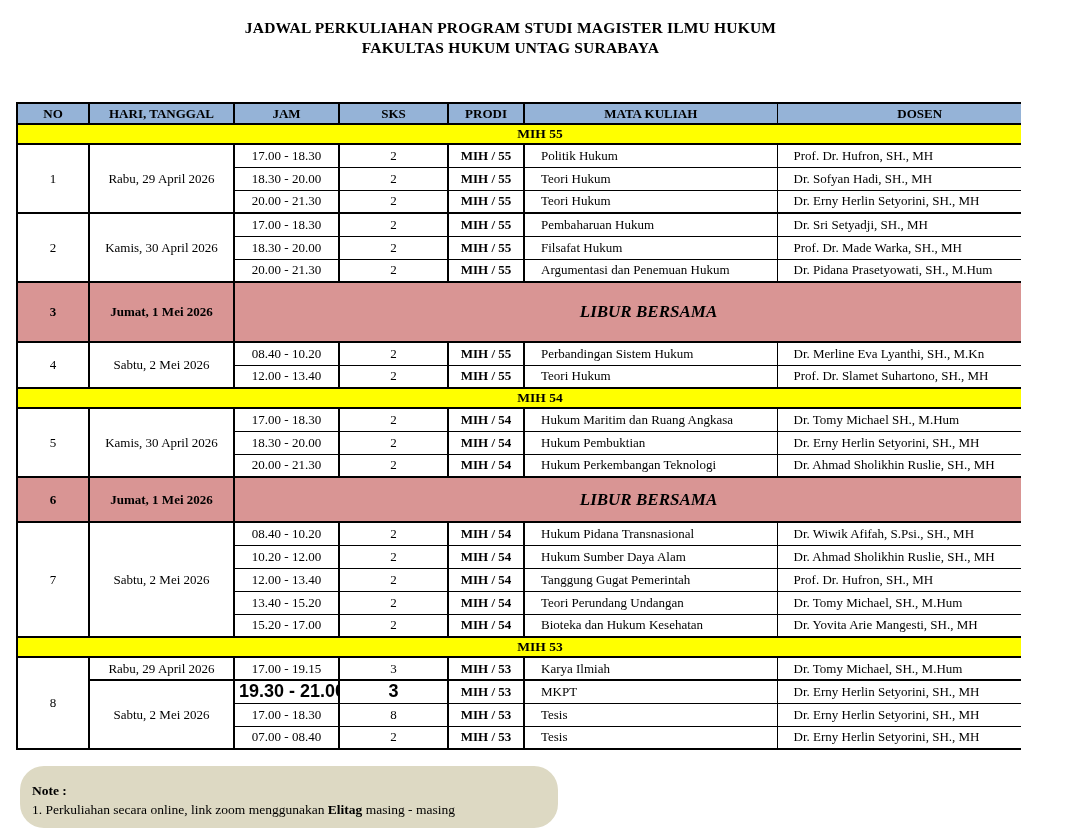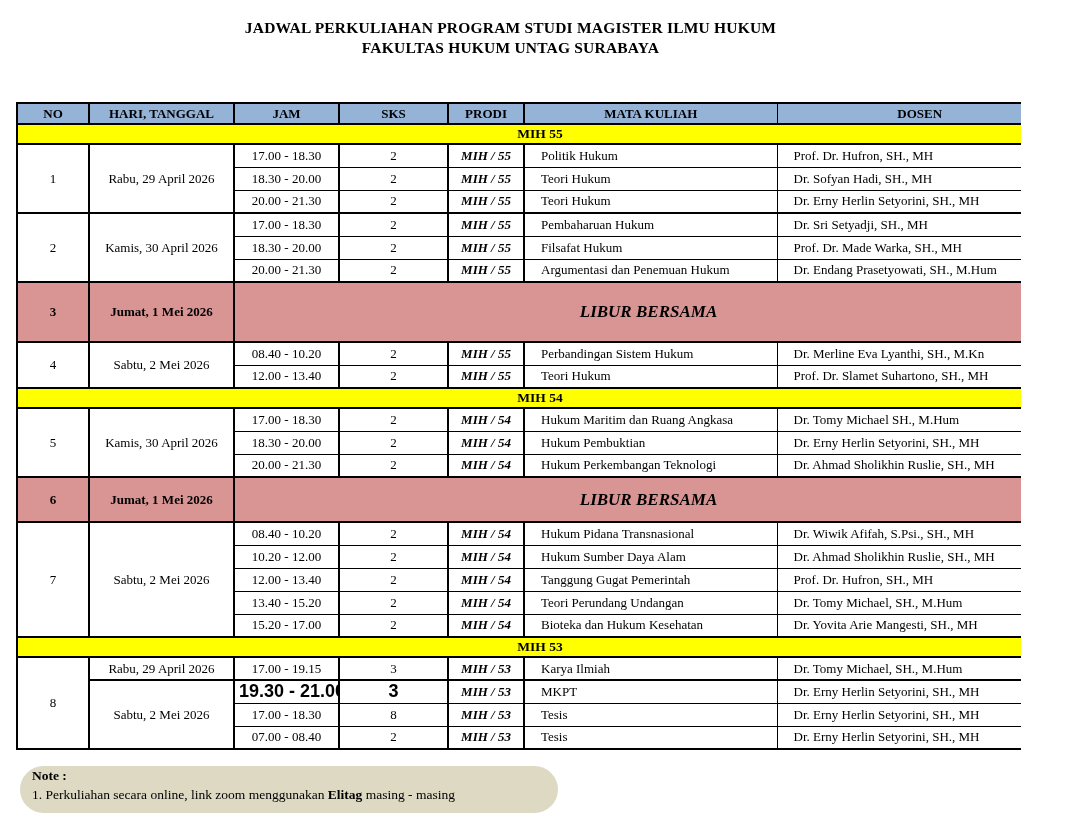--- a/index.html
+++ b/index.html
@@ -30,34 +30,34 @@
     background:var(--header_bg);height:21px;font-weight:bold;
     text-align:center;border-bottom-width:2px;
   }
   .c0,.c1,.c2,.c3,.c4{border-left-width:2px;border-right-width:2px;}
   tr.section-row td{
     background:var(--section_bg);font-weight:bold;text-align:center;
     height:20px;border-top-width:2px;border-bottom-width:2px;font-size:13.5px;
   }
   tr.data-row td{height:23px;background:#ffffff;}
   td.cell-no,td.cell-date,td.cell-jam,td.cell-sks,td.cell-prodi{text-align:center;}
-  td.cell-prodi{font-weight:bold;font-style:italic;}
+  td.cell-prodi{font-weight:bold;}
   td.cell-mk,td.cell-dosen{text-align:left;padding-left:16px;}
   tr.group-start td,tr.block-start td{border-top-width:2px;}
   tr.libur-row td{
     background:var(--libur_bg);font-weight:bold;text-align:center;
     border-top-width:2px;border-bottom-width:2px;
   }
   tr.libur-tall td{height:60px;}
   tr.libur-mid td{height:45px;}
   td.libur-label{font-size:17px;font-style:italic;}
   td.alt-cell{font-family:"Liberation Sans", sans-serif;font-weight:bold;font-size:18px;}
   .note{
     position:absolute;left:20px;top:766px;width:538px;
-    background:var(--note_bg);padding:0 12px 9px 12px;
+    background:var(--note_bg);padding:15px 12px 9px 12px;
     font-size:13.5px;line-height:19px;border-radius:24px;
   }
   .note-title{font-weight:bold;}
 </style>
 </head>
 <body>
 
 <div class="page">
 
   <div class="title-block">
@@ -127,21 +127,21 @@
           <td class="c3 cell-sks">2</td>
           <td class="c4 cell-prodi">MIH / 55</td>
           <td class="c5 cell-mk">Filsafat Hukum</td>
           <td class="c6 cell-dosen">Prof. Dr. Made Warka, SH., MH</td>
         </tr>
         <tr class="data-row">
           <td class="c2 cell-jam">20.00 - 21.30</td>
           <td class="c3 cell-sks">2</td>
           <td class="c4 cell-prodi">MIH / 55</td>
           <td class="c5 cell-mk">Argumentasi dan Penemuan Hukum</td>
-          <td class="c6 cell-dosen">Dr. Endang Prasetyowati, SH., M.Hum</td>
+          <td class="c6 cell-dosen">Dr. Pidana Prasetyowati, SH., M.Hum</td>
         </tr>
         <tr class="libur-row libur-tall">
           <td class="c0 cell-no">3</td>
           <td class="c1 cell-date">Jumat, 1 Mei 2026</td>
           <td class="libur-label" colspan="5">LIBUR BERSAMA</td>
         </tr>
         <tr class="data-row group-start">
           <td class="c0 cell-no" rowspan="2">4</td>
           <td class="c1 cell-date" rowspan="2">Sabtu, 2 Mei 2026</td>
           <td class="c2 cell-jam">08.40 - 10.20</td>

